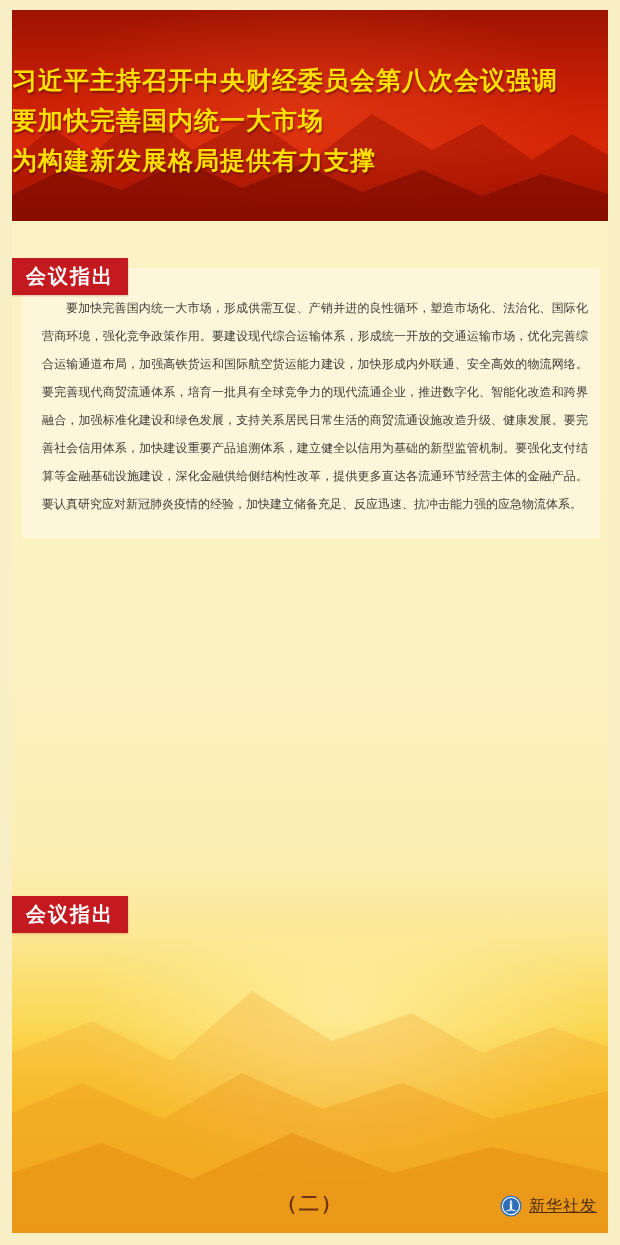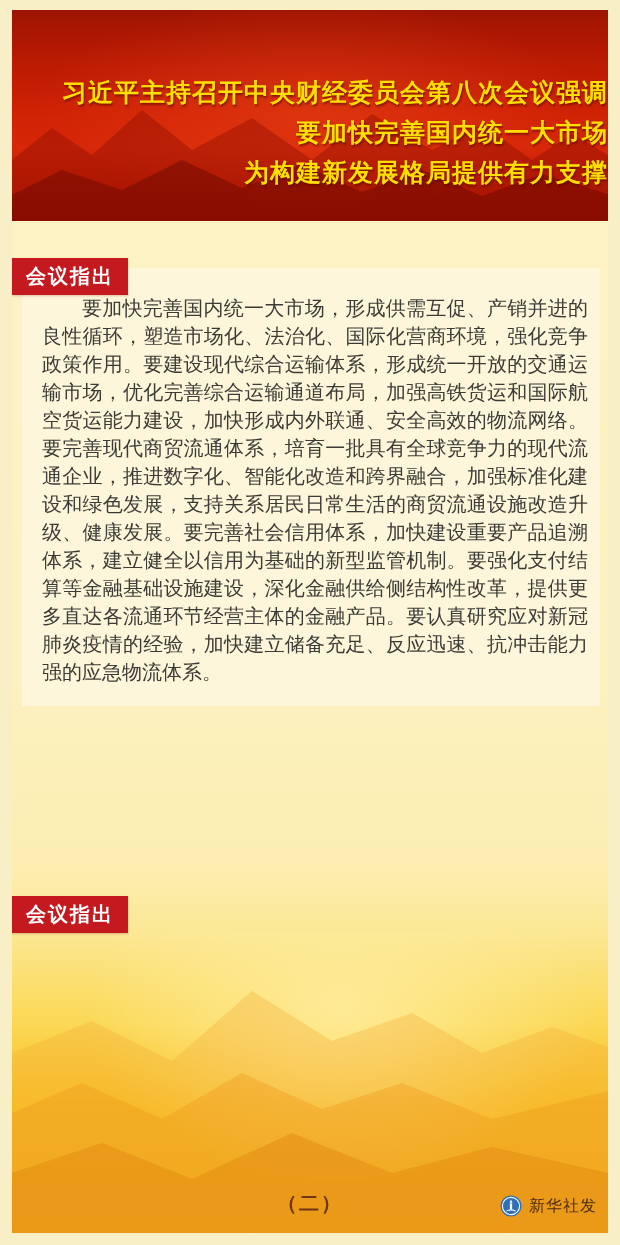--- a/index.html
+++ b/index.html
@@ -32,22 +32,22 @@
       #9e1402 0%, #bb1a03 25%, #d02205 50%, #d62708 65%, #bd1902 100%);
     overflow: hidden;
   }
   .header .glow {
     position: absolute; inset: 0;
     background: radial-gradient(ellipse at 50% 45%, rgba(255,96,40,0.30), rgba(255,96,40,0) 65%);
   }
   .header svg { position: absolute; left: 0; bottom: 0; display: block; }
   .header-title {
     position: absolute;
-    left: 0; top: 62px; width: 100%;
-    text-align: right;
+    left: 0; top: 50px; width: 100%;
+    text-align: left;
     color: #ffdf00;
     font-weight: bold;
     font-size: 25px;
     line-height: 40px;
     letter-spacing: 1px;
     text-shadow: 1px 2px 2px rgba(90,8,0,0.6);
   }
   
   .section { position: absolute; left: 0; width: 588px; }
   .section-1 { top: 240px; }
@@ -68,21 +68,21 @@
   }
   .box {
     margin: 18px 0 0 10px;
     width: 578px;
     box-sizing: border-box;
     background: rgba(253,246,220,0.92);
     padding: 26px 12px 20px 20px;
   }
   .box p {
     margin: 0;
-    font-size: 20px;
+    font-size: 12px;
     line-height: 28px;
     font-weight: 500;
     color: #3c3b36;
     text-align: justify;
     text-indent: 2em;
   }
   
   .footer-art {
     position: absolute;
     left: 0; bottom: 0; width: 596px; height: 300px;
@@ -109,20 +109,21 @@
     position: absolute;
     right: 11px; bottom: 16px;
     display: flex; align-items: center; gap: 7px;
   }
   .credit .logo { width: 22px; height: 22px; display: block; }
   .credit .credit-text {
     font-size: 16px;
     font-weight: 500;
     color: #4f2d12;
     letter-spacing: 1px;
+    text-decoration: underline;
   }
 </style>
 </head>
 <body>
 
 <div class="screen">
   <div class="poster">
 
     <div class="header">
       <div class="glow"></div>

